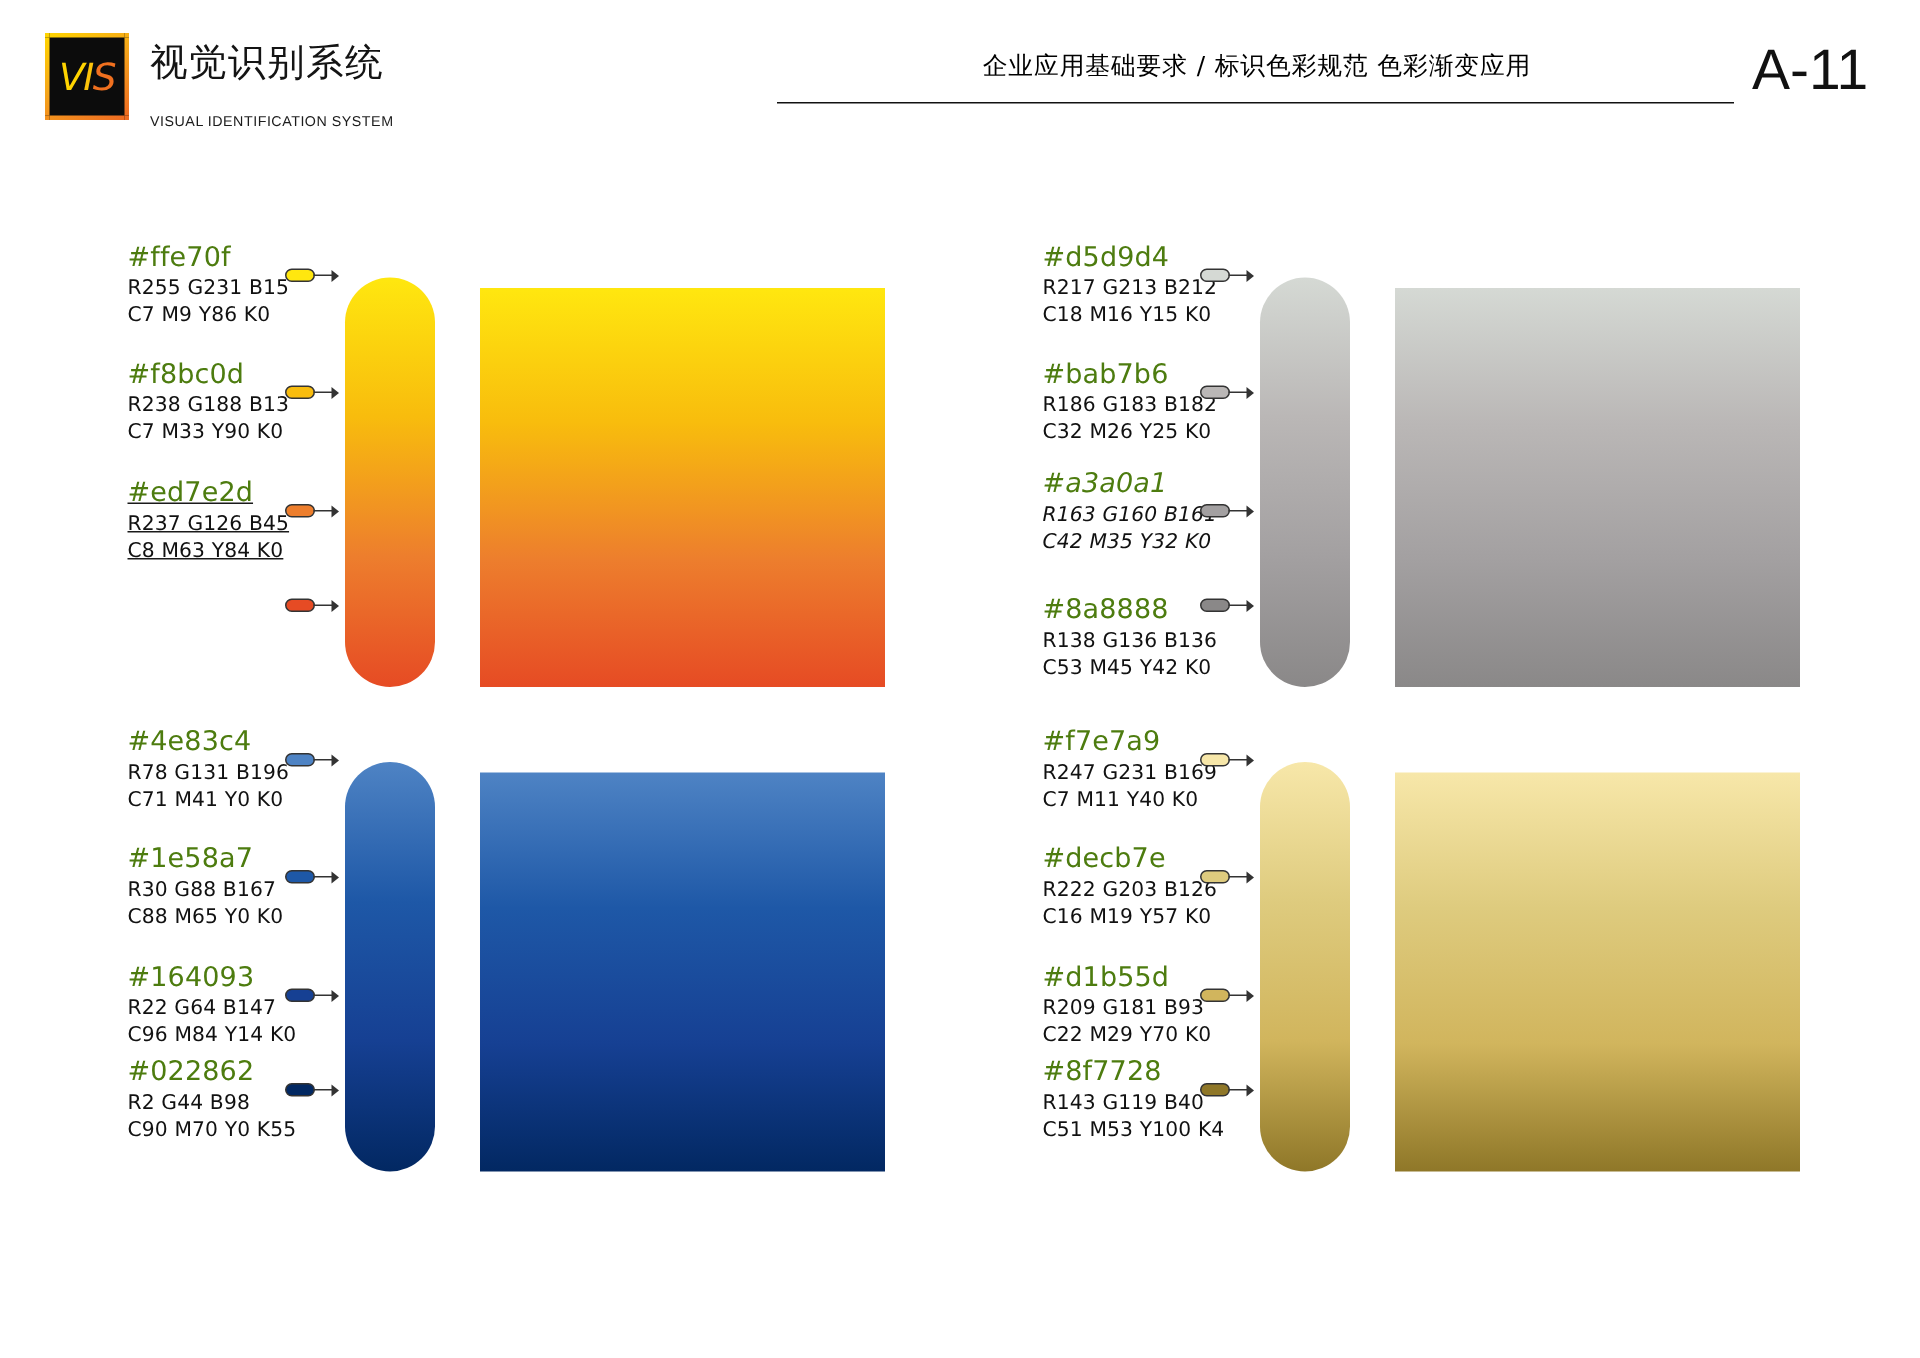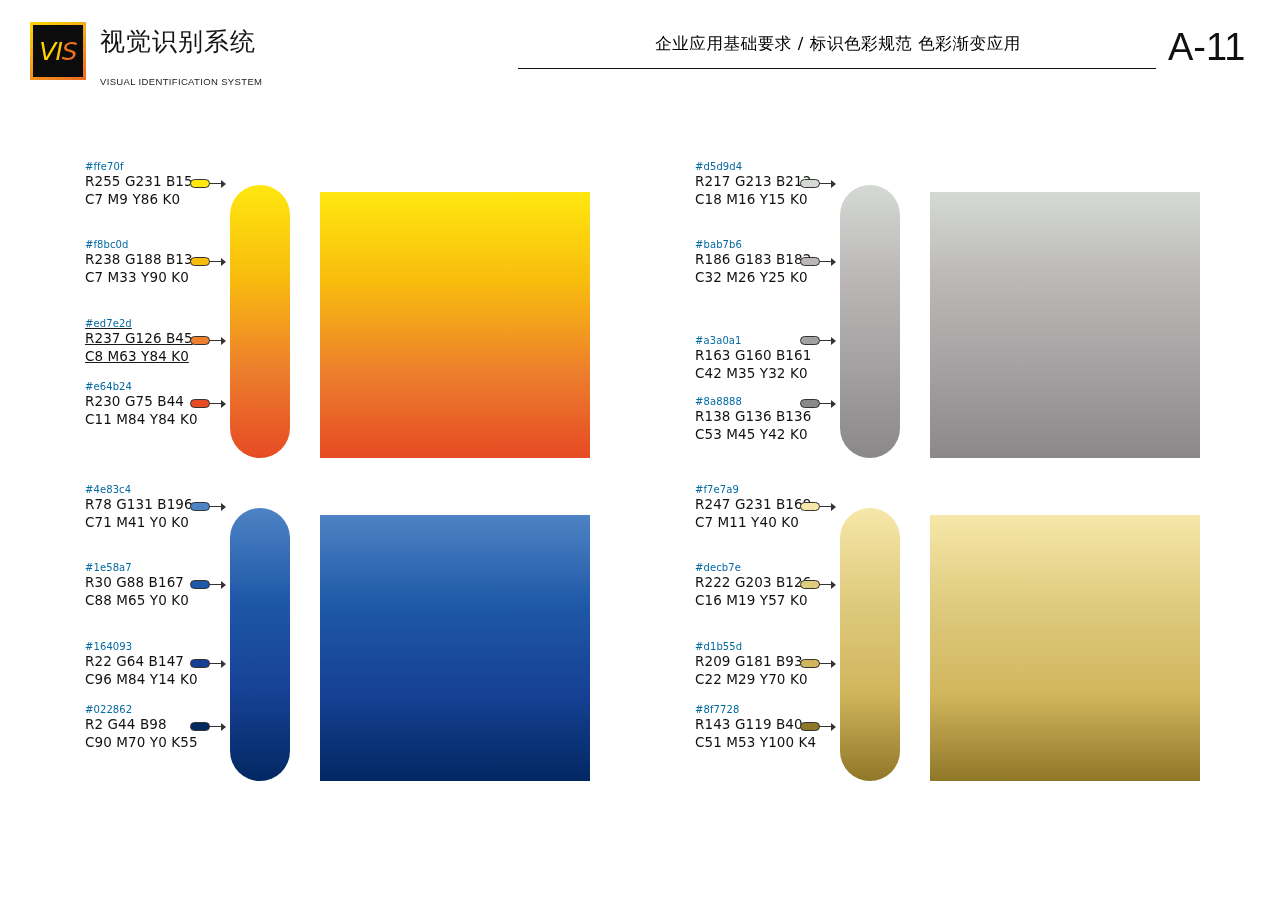--- a/index.html
+++ b/index.html
@@ -131,22 +131,22 @@
     width: 150px;
     height: 290px;
   }
   .spec {
     position: absolute;
     left: 0;
     width: 160px;
     line-height: 1.32;
   }
   .spec .hex {
-    font-size: 10px;
-    color: #0369a1;
+    font-size: 18px;
+    color: #4d7c0f;
     font-family: "DejaVu Sans", sans-serif;
     letter-spacing: 0.1px;
   }
   .spec .rgb {
     font-size: 13.5px;
     color: #111;
     font-family: "DejaVu Sans", sans-serif;
     white-space: nowrap;
     letter-spacing: 0.1px;
   }
@@ -255,25 +255,20 @@
         <div class="spec" style="top: 157px; text-decoration: underline;">
           <div class="hex">#ed7e2d</div>
           <div class="rgb">R237  G126 B45</div>
           <div class="cmyk">C8  M63  Y84  K0</div>
         </div>
         <div class="marker" style="top: 175px; left: 105px;">
           <span class="cap" style="background: rgb(237, 126, 45);"></span>
           <span class="stem"></span>
           <span class="head"></span>
         </div>
-        <div class="spec" style="top: 220px;">
-          <div class="hex">#e64b24</div>
-          <div class="rgb">R230  G75  B44</div>
-          <div class="cmyk">C11  M84  Y84  K0</div>
-        </div>
         <div class="marker" style="top: 238px; left: 105px;">
           <span class="cap" style="background: rgb(230, 75, 36);"></span>
           <span class="stem"></span>
           <span class="head"></span>
         </div>
       </div>
       <div class="pill" style="background: linear-gradient(rgb(255, 231, 15) 0%, rgb(248, 188, 13) 34%, rgb(237, 126, 45) 68%, rgb(230, 75, 36) 100%);"></div>
       <div class="square" style="background: linear-gradient(rgb(255, 231, 15) 0%, rgb(248, 188, 13) 34%, rgb(237, 126, 45) 68%, rgb(230, 75, 36) 100%);"></div>
     </div>
     <div class="group g1">
@@ -291,21 +286,21 @@
         <div class="spec" style="top: 78px;">
           <div class="hex">#bab7b6</div>
           <div class="rgb">R186  G183 B182</div>
           <div class="cmyk">C32  M26  Y25  K0</div>
         </div>
         <div class="marker" style="top: 96px; left: 105px;">
           <span class="cap" style="background: rgb(186, 183, 182);"></span>
           <span class="stem"></span>
           <span class="head"></span>
         </div>
-        <div class="spec" style="top: 174px;">
+        <div class="spec" style="top: 151px; font-style: italic;">
           <div class="hex">#a3a0a1</div>
           <div class="rgb">R163  G160 B161</div>
           <div class="cmyk">C42  M35  Y32  K0</div>
         </div>
         <div class="marker" style="top: 175px; left: 105px;">
           <span class="cap" style="background: rgb(163, 160, 161);"></span>
           <span class="stem"></span>
           <span class="head"></span>
         </div>
         <div class="spec" style="top: 220px; margin-top: 15px;">

